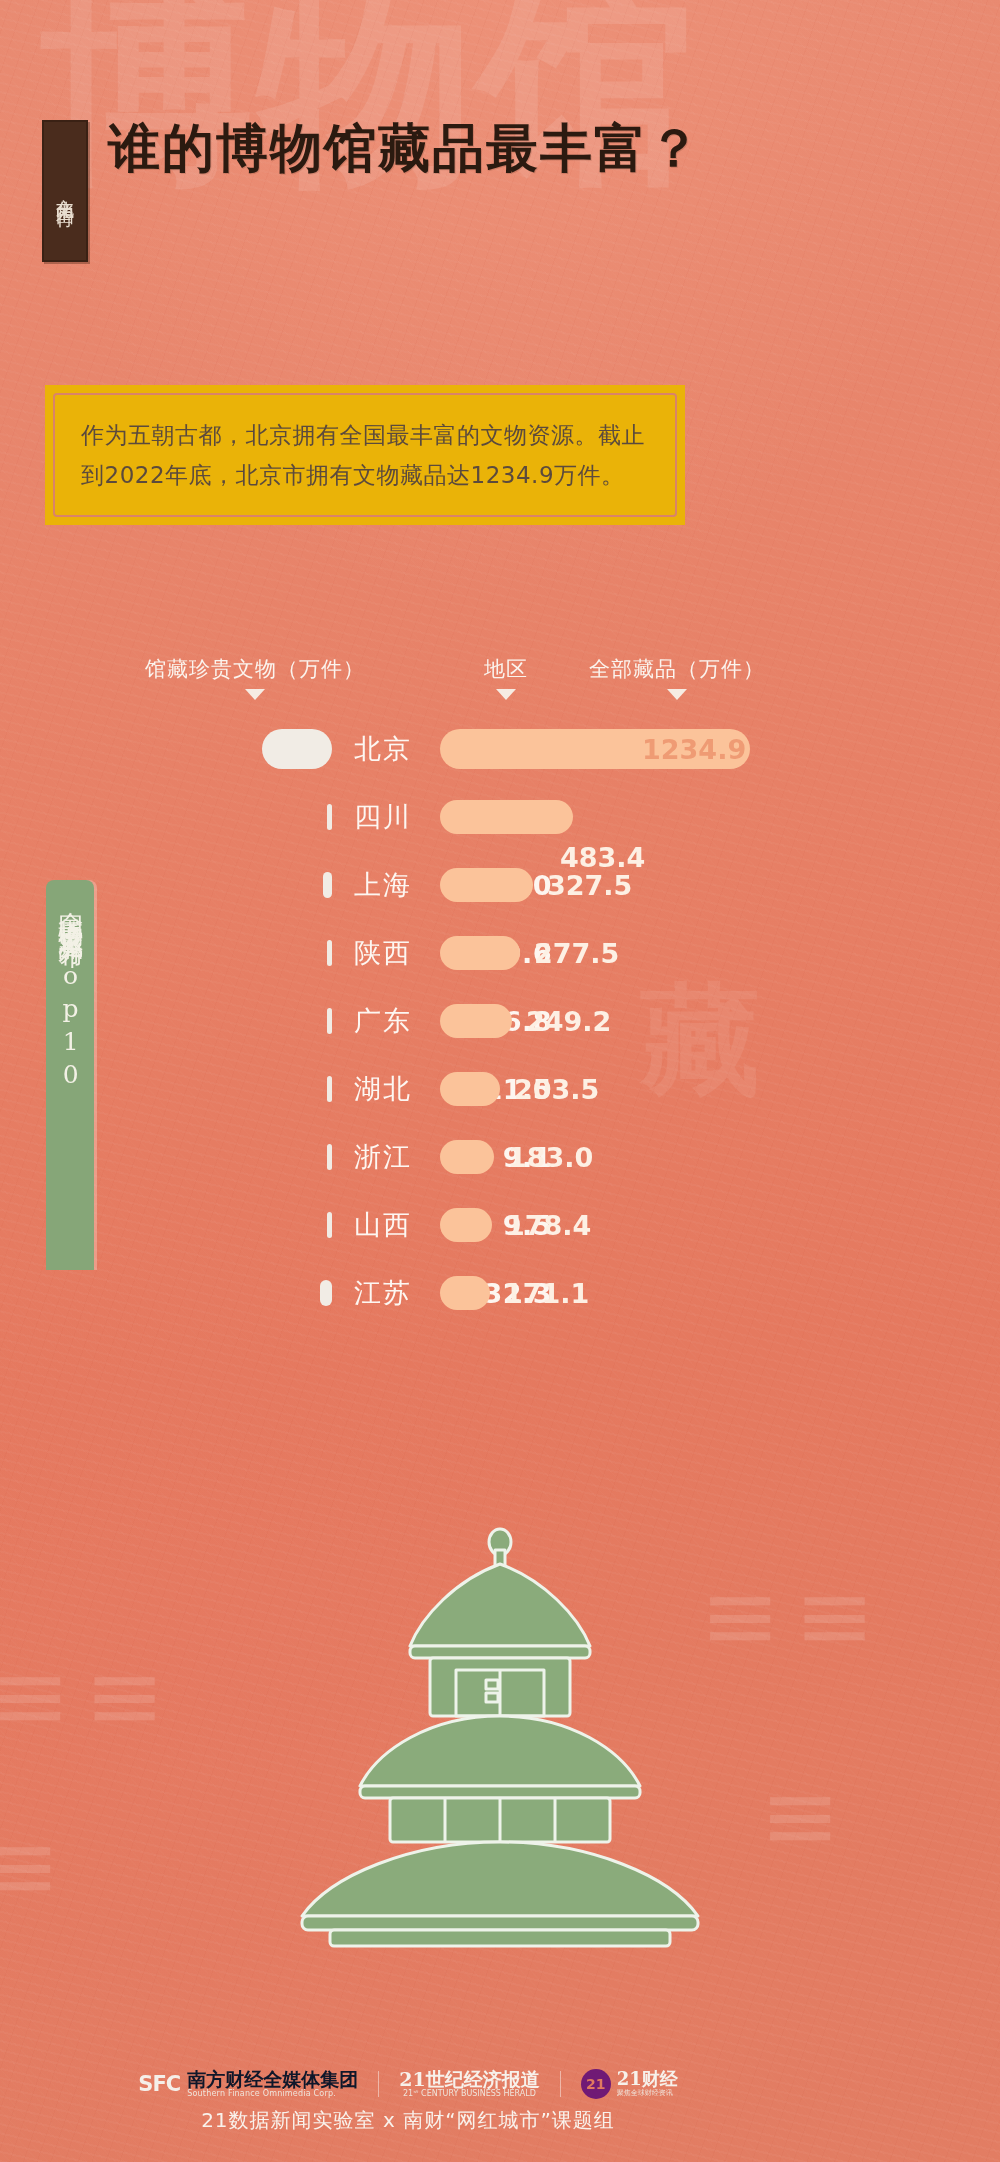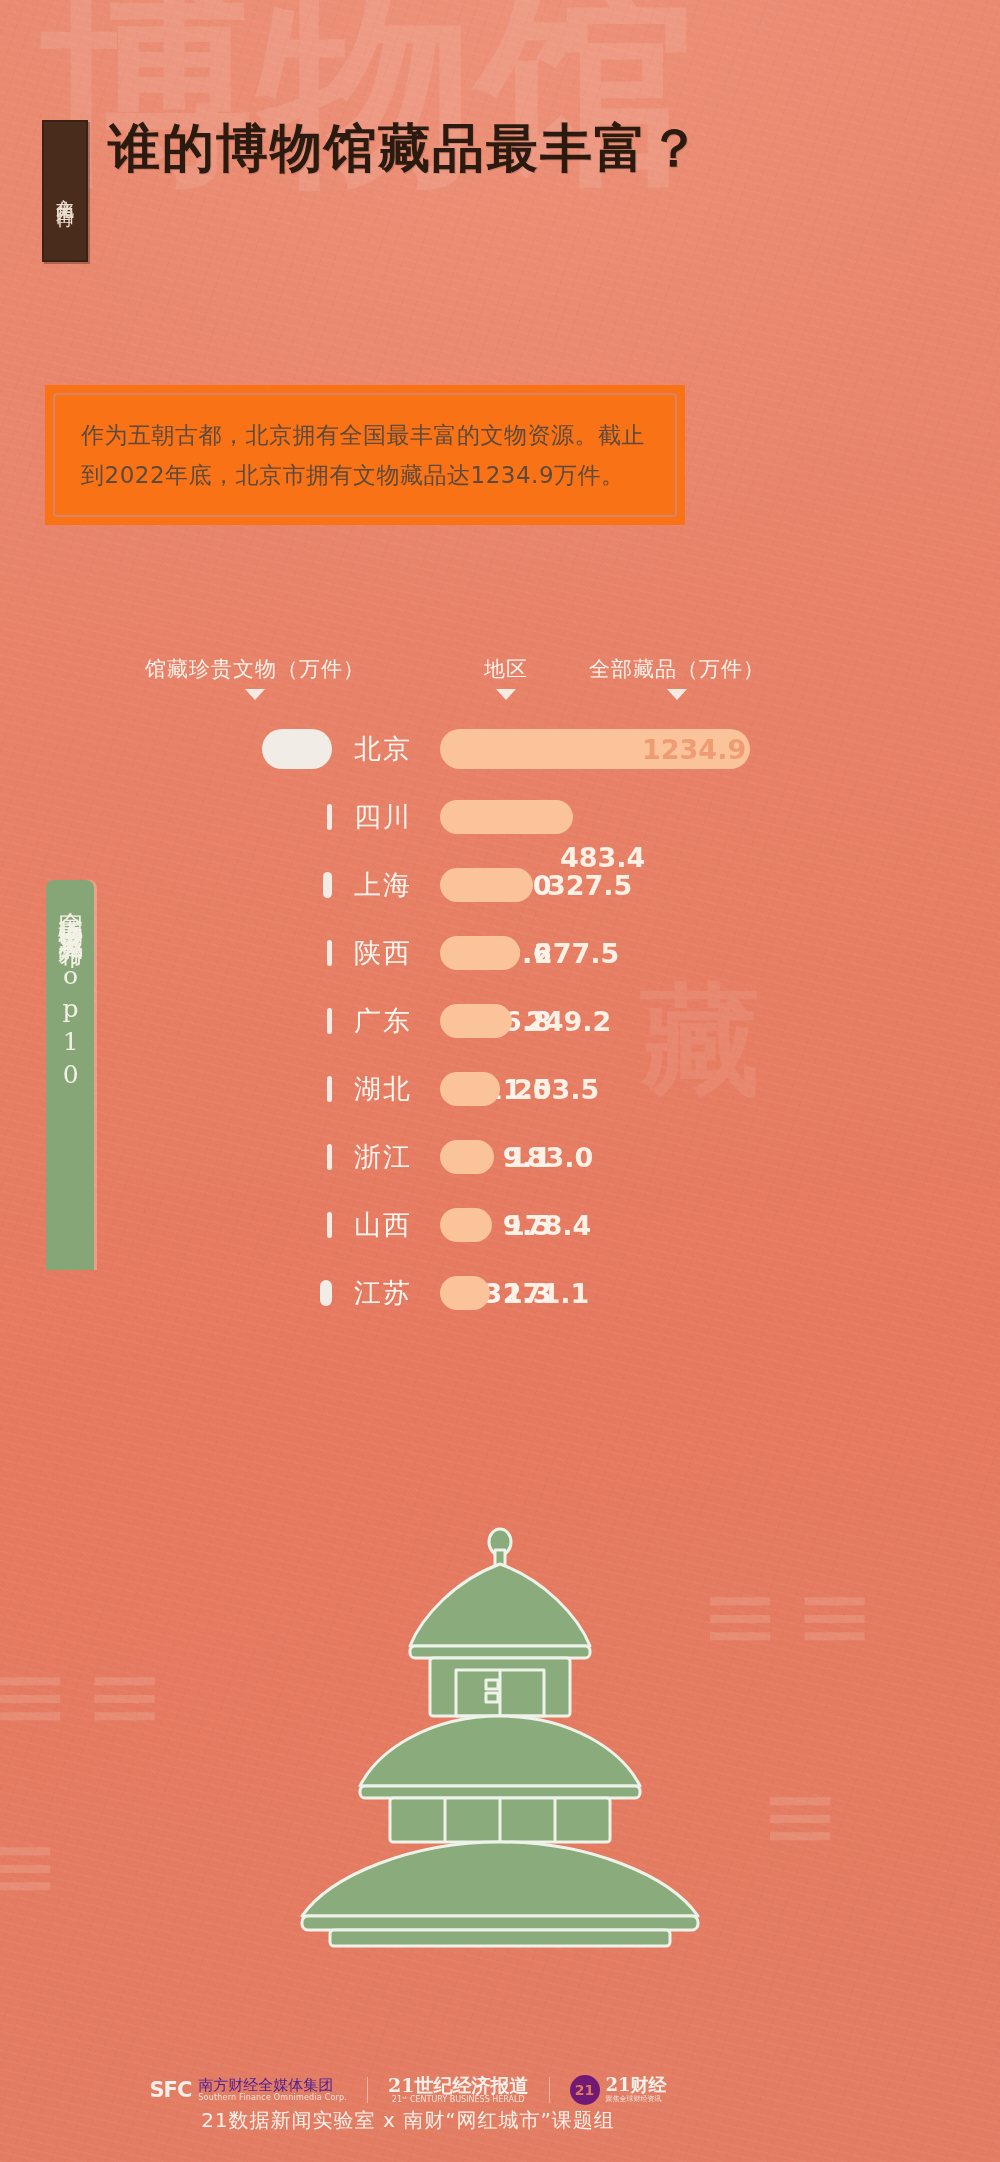--- a/index.html
+++ b/index.html
@@ -80,21 +80,21 @@
     line-height:1.3;
     letter-spacing:2px;
     text-shadow:1px 1px 0 rgba(80,40,20,.18);
   }
   #headline div + div{ margin-top:4px; }
 
   
   #intro {
     position:absolute; left:45px; top:385px;
     width:640px; height:140px;
-    background:#f97316;
+    background:#eab308;
     padding:8px;
   }
   #intro .inner{
     width:100%; height:100%;
     border:2px solid #d9836a;
     border-radius:4px;
     padding:22px 26px;
     display:flex; align-items:center;
   }
   #intro p{
@@ -200,30 +200,30 @@
 
   
   #temple{
     position:absolute; left:50%; transform:translateX(-50%);
     top:1520px; width:480px; height:430px;
   }
 
   
   #footer{
     position:absolute; left:0; bottom:28px; width:816px;
-    display:flex; flex-direction:column; align-items:center; gap:2px;
+    display:flex; flex-direction:column; align-items:center; gap:8px;
   }
   #logos{ display:flex; align-items:center; gap:20px; }
   .logo-sfc{ display:flex; align-items:center; gap:7px; }
   .logo-sfc .mark{
     color:#f5efe9; font-size:21px; font-weight:700; letter-spacing:-1px;
     font-family:"DejaVu Sans", sans-serif;
   }
   .logo-sfc .cn{
-    color:#4c1d95; font-size:15px; font-weight:400; letter-spacing:0px;
+    color:#0f172a; font-size:19px; font-weight:700; letter-spacing:0px;
     font-family:"DejaVu Serif", serif; display:block; line-height:1.05;
   }
   .logo-sfc .en{
     color:#f0e4db; font-size:8px; letter-spacing:.2px;
     font-family:"DejaVu Sans", sans-serif; display:block;
   }
   .logo-21{ text-align:left; }
   .logo-21 .cn{
     color:#f7f1eb; font-size:19px; font-weight:700;
     font-family:"DejaVu Serif", serif; display:block; line-height:1.05;

